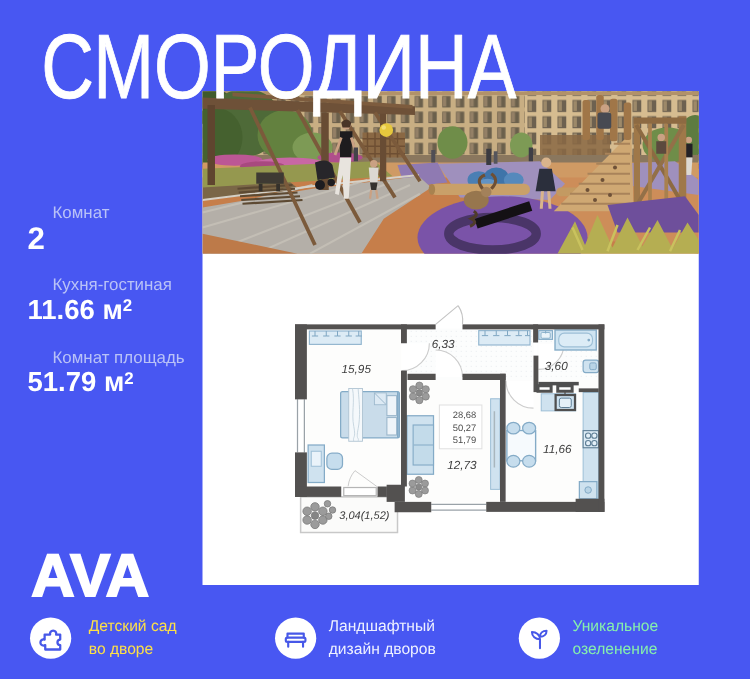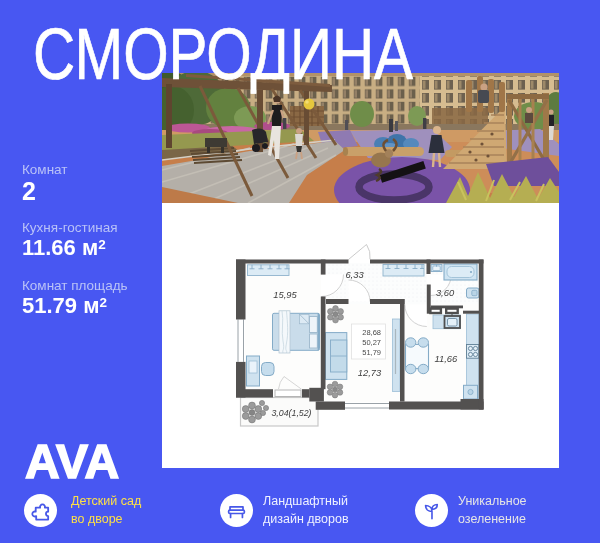--- a/index.html
+++ b/index.html
@@ -1,18 +1,18 @@
 <!DOCTYPE html>
 <html><head>
 <meta charset="utf-8">
 <style>
   html,body{margin:0;padding:0;}
   body{width:600px;height:543px;background:#4857f2;font-family:"Liberation Sans",sans-serif;overflow:hidden;position:relative;}
   .abs{position:absolute;}
-  .lbl{color:#b9c2f7;font-size:13.5px;}
+  .lbl{color:#b9c2f7;font-size:13.5px;margin-left:20px;}
   .num{color:#ffffff;font-weight:bold;}
 </style>
 </head>
 <body>
 
 <div class="abs" style="left:0;top:0;width:600px;height:543px;background:#4857f2;"></div>
 
 <div class="abs" style="left:162px;top:73px;width:397px;height:395px;background:#ffffff;"></div>
 
 <svg class="abs" style="left:162px;top:73px;" width="397" height="130" viewBox="162 73 397 130" preserveAspectRatio="none">
@@ -511,13 +511,13 @@
 <path d="M5.2 7.2 H18.8 M5.2 7.2 V10.5 M18.8 7.2 V10.5"></path>
 <rect x="3.8" y="10.5" width="16.4" height="3.6" rx="1.2"></rect>
 <path d="M5.8 14.1 V18.2 M18.2 14.1 V18.2"></path>
 </svg>
 <div class="abs" style="left:263px;top:492px;color:#eef1ff;font-size:12.5px;line-height:18px;">Ландшафтный<br>дизайн дворов</div>
 
 <div class="abs" style="left:415px;top:494px;width:33px;height:33px;border-radius:50%;background:#ffffff;"></div>
 <svg class="abs" style="left:420px;top:499px;" width="23" height="23" viewBox="0 0 24 24" fill="none" stroke="#4758e8" stroke-width="1.7" stroke-linecap="round" stroke-linejoin="round">
 <path d="M12.5 20.5 V13 M12.5 13 C12.5 9.2 9.5 6.8 5.8 6.8 C5.8 10.6 8.7 13 12.5 13 Z M12.5 10.8 C12.5 8 14.6 5.8 18 5.8 C18 8.8 15.9 10.8 12.5 10.8 Z"></path>
 </svg>
-<div class="abs" style="left:458px;top:492px;color:#e5e5e5;font-size:12.5px;line-height:18px;">Уникальное<br>озеленение</div>
+<div class="abs" style="left:458px;top:492px;color:#86efac;font-size:12.5px;line-height:18px;">Уникальное<br>озеленение</div>
 
 </body></html>

